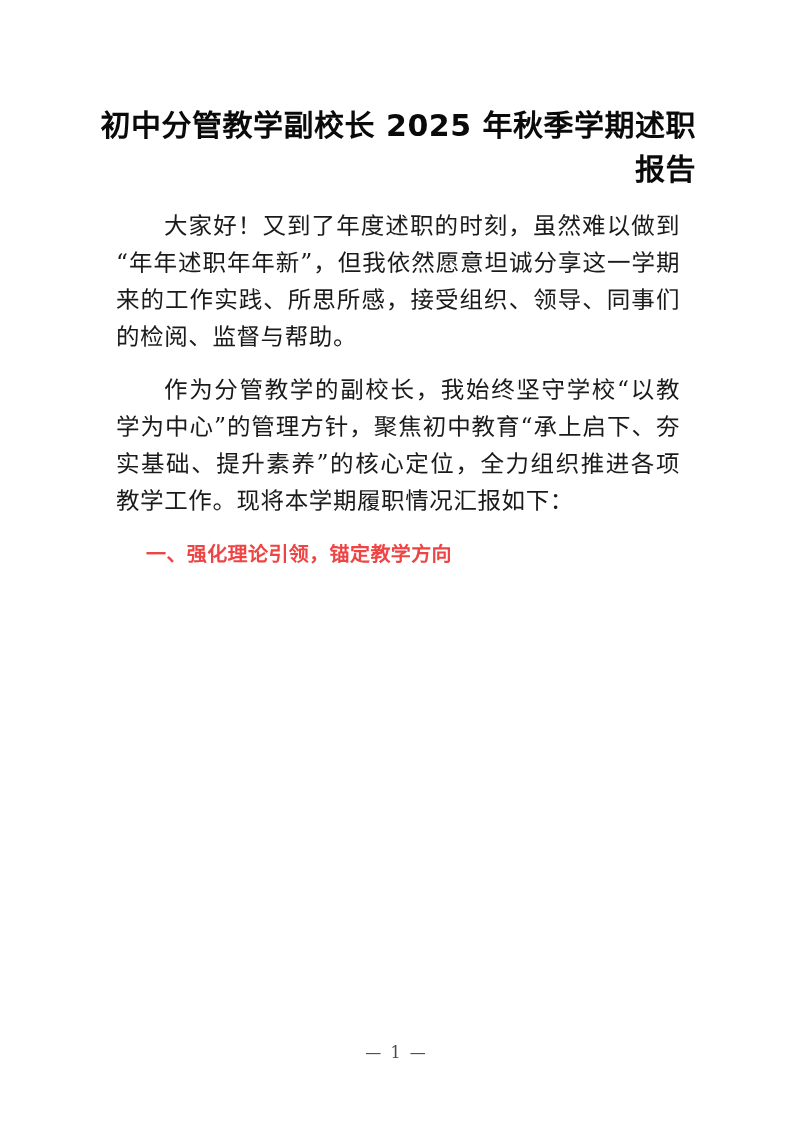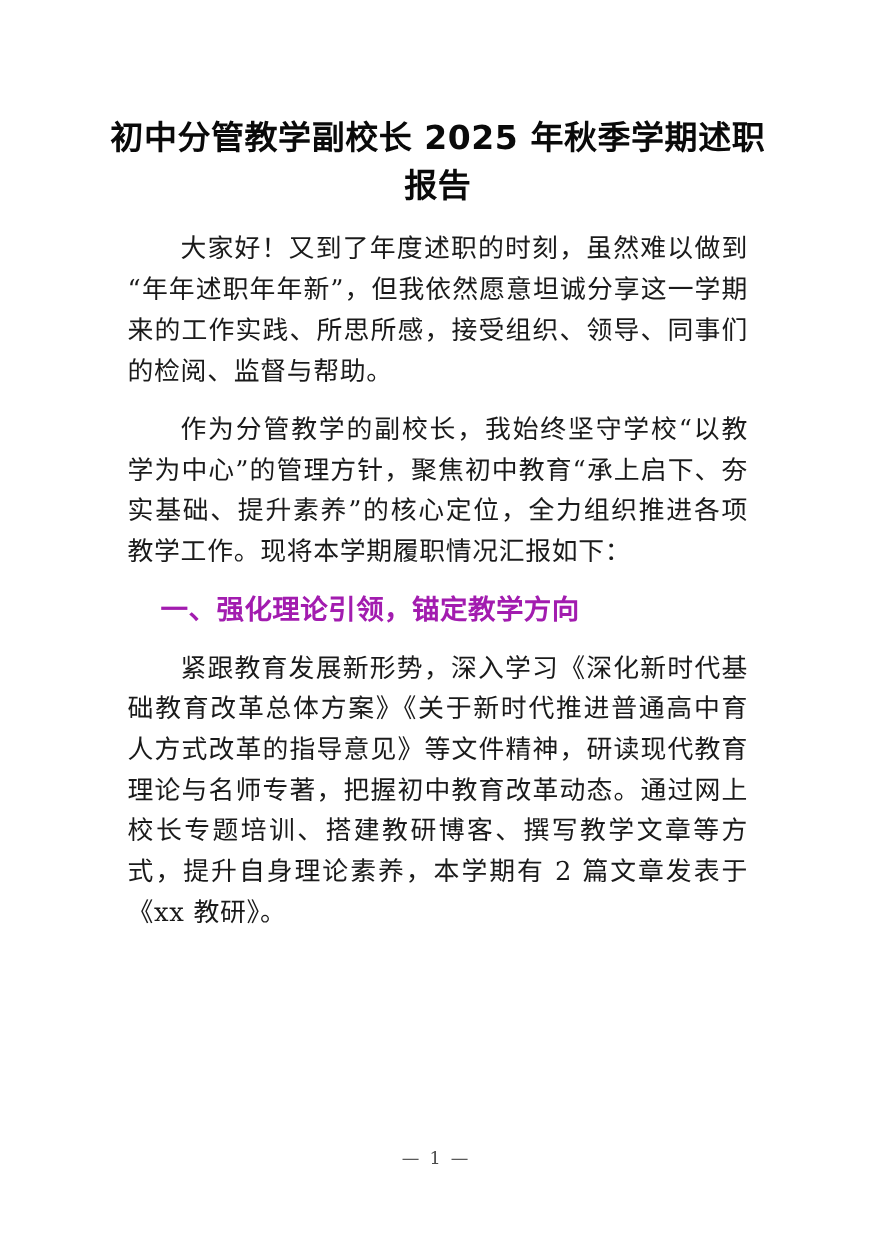--- a/index.html
+++ b/index.html
@@ -27,21 +27,21 @@
     top: 0;
     width: 596px;
   }
   .doc-title {
     margin: 0;
     padding-top: 104px;
     font-family: "DejaVu Sans", "Liberation Sans", sans-serif;
     font-weight: bold;
     font-size: 30px;
     line-height: 44px;
-    text-align: center;
+    text-align: right;
     letter-spacing: 0.5px;
     color: #0a0a0a;
   }
   .salutation {
     margin: 0;
     padding-top: 43px;
     font-size: 23.5px;
     line-height: 37px;
     text-align: justify;
     text-align-last: left;
@@ -54,25 +54,25 @@
     text-indent: 48px;
     text-align: justify;
     text-align-last: left;
     letter-spacing: 0.6px;
     color: #1a1a1a;
   }
   .section-heading {
     margin: 0;
     font-family: "DejaVu Sans", "Liberation Sans", sans-serif;
     font-weight: bold;
-    font-size: 25px;
+    font-size: 20px;
     line-height: 37px;
     text-indent: 46px;
     letter-spacing: 0.4px;
-    color: #a21caf;
+    color: #ef4444;
   }
   .page-footer {
     position: absolute;
     left: 0;
     top: 1043px;
     width: 793px;
     text-align: center;
     font-size: 16px;
     line-height: 20px;
     color: #4a4a4a;
@@ -88,21 +88,20 @@
 
     <h1 class="doc-title">初中分管教学副校长 2025 年秋季学期述职报告</h1>
 
 
     <p class="body-para">大家好！又到了年度述职的时刻，虽然难以做到“年年述职年年新”，但我依然愿意坦诚分享这一学期来的工作实践、所思所感，接受组织、领导、同事们的检阅、监督与帮助。</p>
 
     <p class="body-para">作为分管教学的副校长，我始终坚守学校“以教学为中心”的管理方针，聚焦初中教育“承上启下、夯实基础、提升素养”的核心定位，全力组织推进各项教学工作。现将本学期履职情况汇报如下：</p>
 
     <h2 class="section-heading">一、强化理论引领，锚定教学方向</h2>
 
-    <p class="body-para">紧跟教育发展新形势，深入学习《深化新时代基础教育改革总体方案》《关于新时代推进普通高中育人方式改革的指导意见》等文件精神，研读现代教育理论与名师专著，把握初中教育改革动态。通过网上校长专题培训、搭建教研博客、撰写教学文章等方式，提升自身理论素养，本学期有 2 篇文章发表于《xx 教研》。</p>
 
 
 
   </div>
 
   <div class="page-footer">— 1 —</div>
 
 </div>
 
 </body></html>

